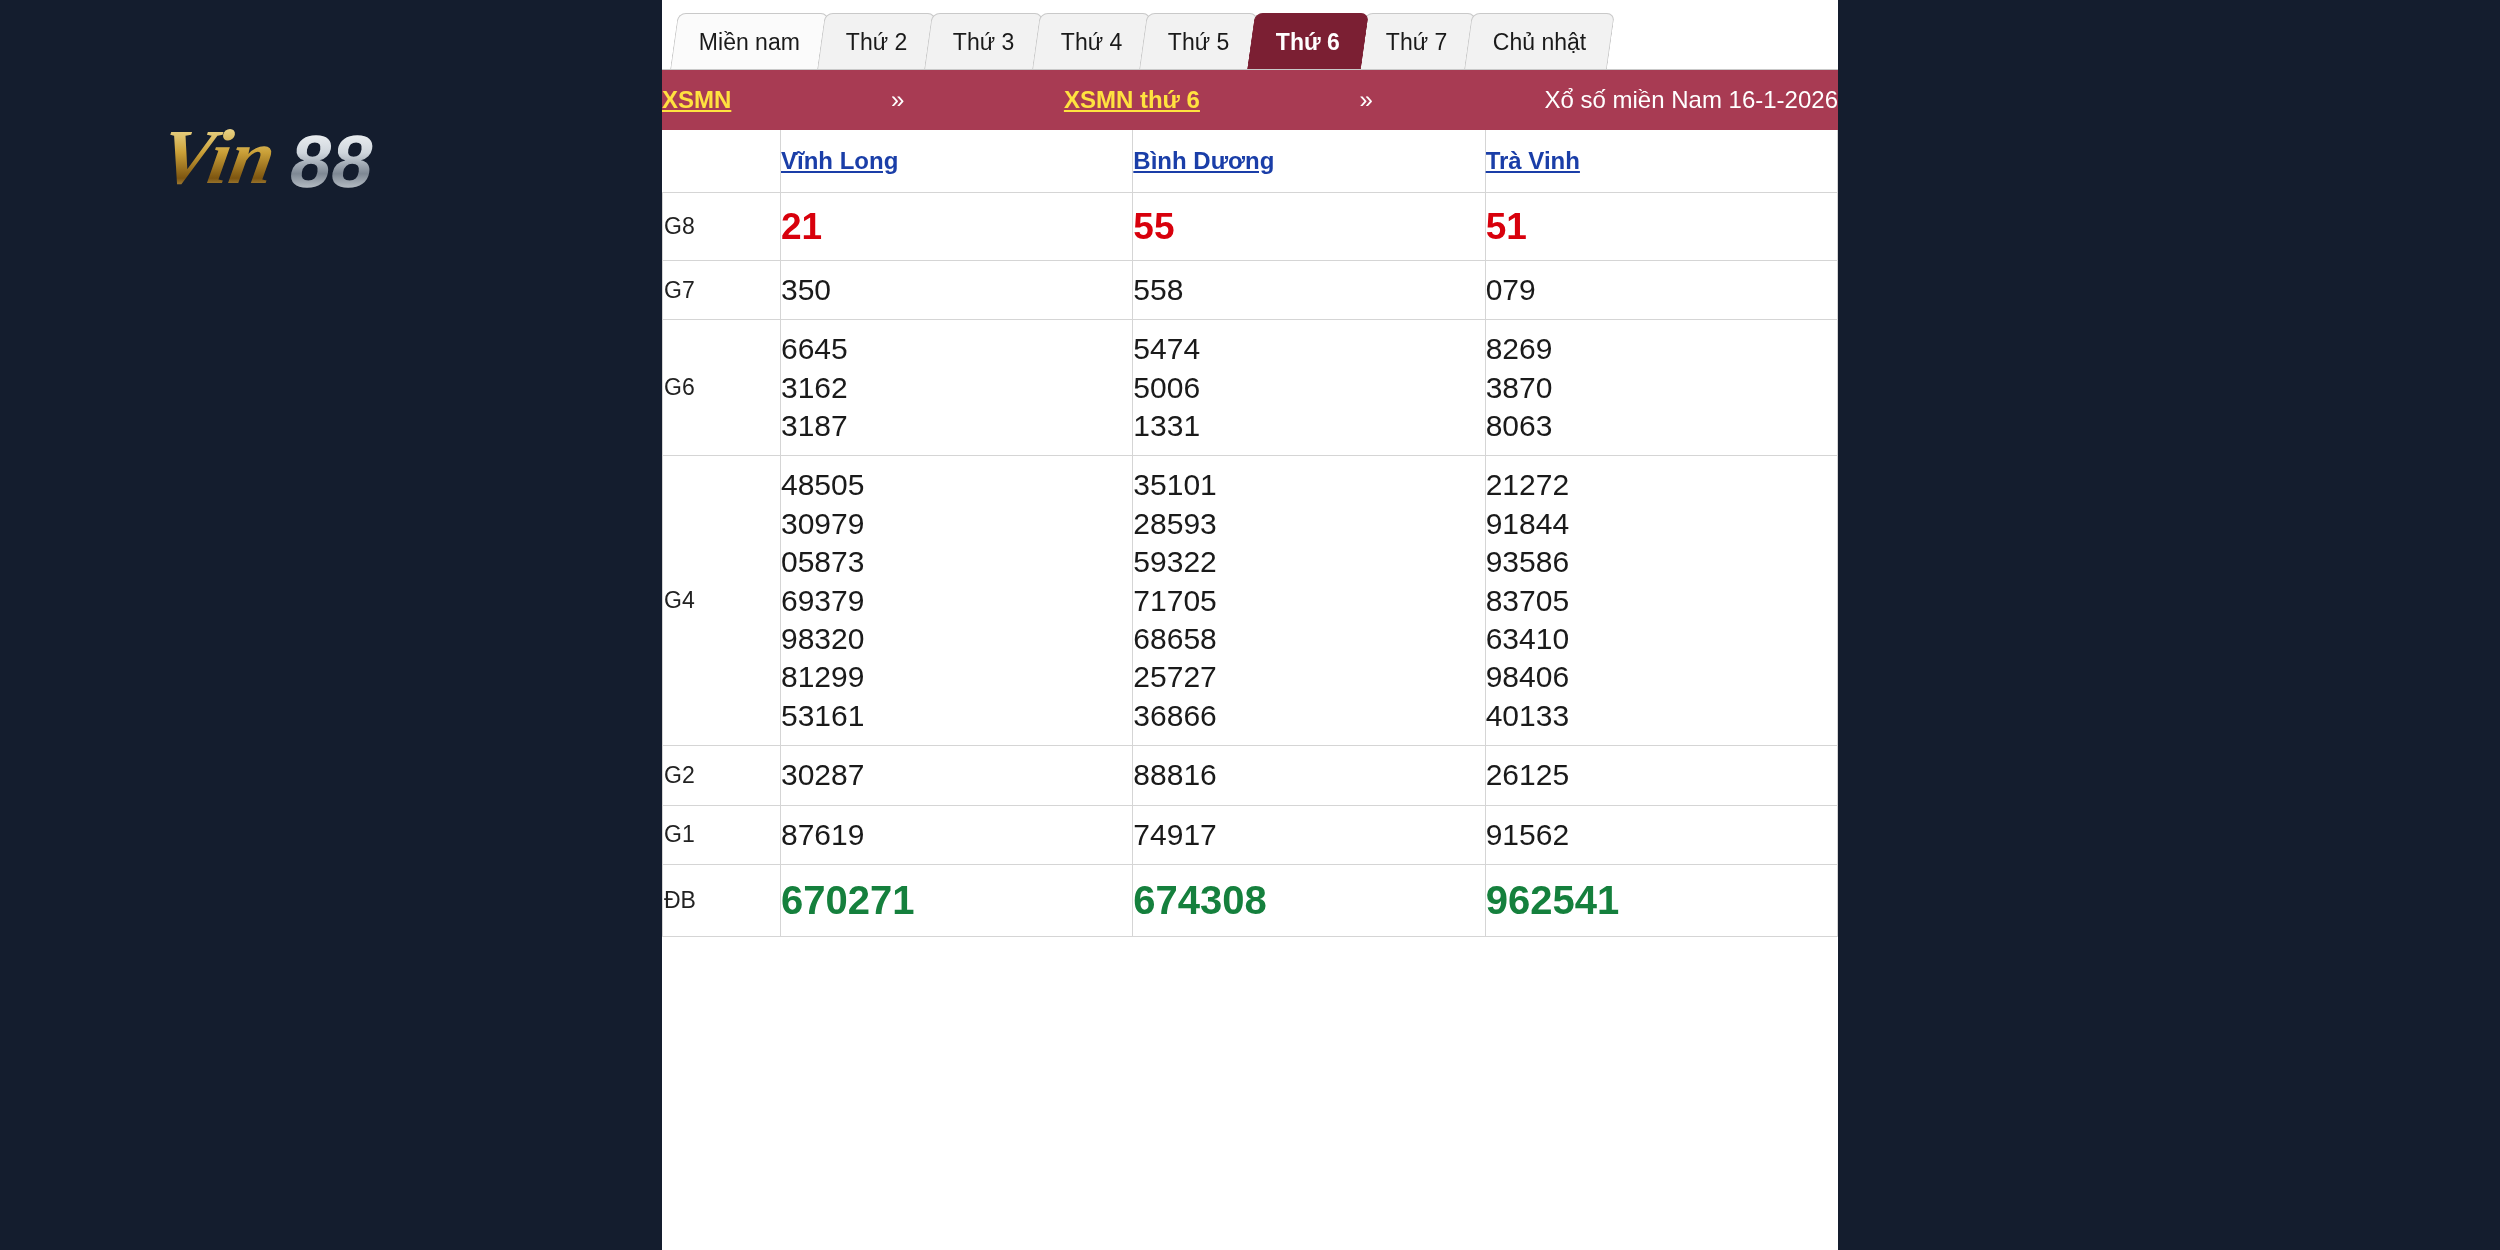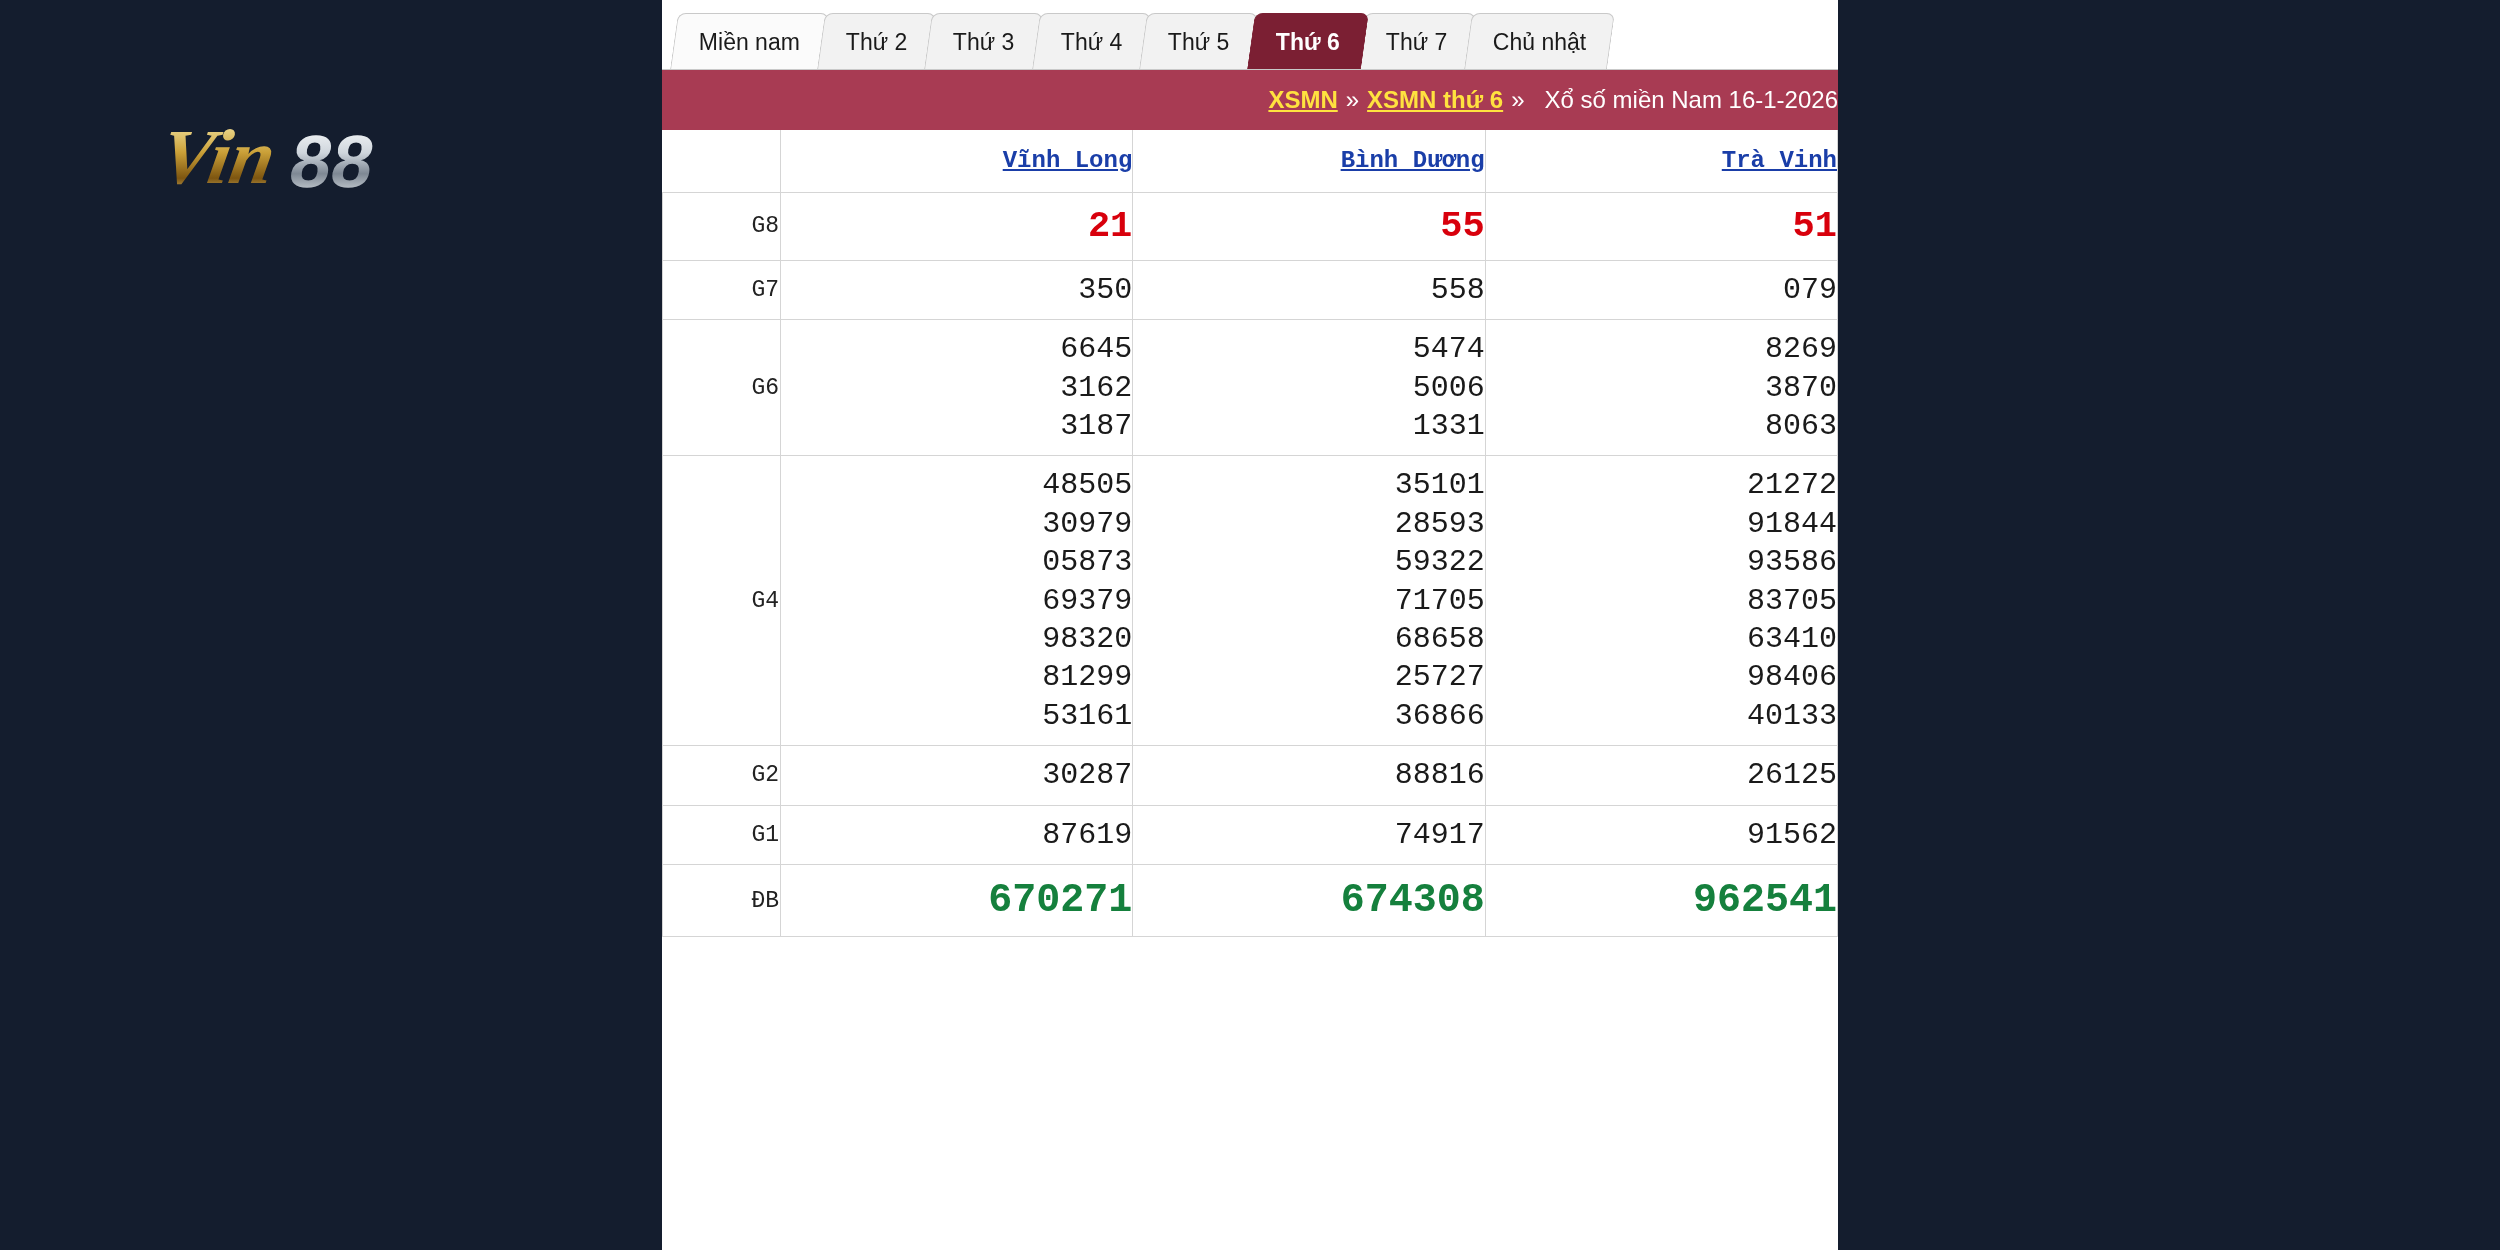--- a/index.html
+++ b/index.html
@@ -81,44 +81,43 @@
   .tab.first {
     background: #fbfbfb;
   }
 
   
   .crumb-bar {
     height: 60px;
     background: #a83b53;
     display: flex;
     align-items: center;
-    justify-content: flex-end;
+    justify-content: space-between;
     color: #ffffff;
     font-size: 24px;
   }
   .crumb-bar a {
     color: #ffe23f;
     text-decoration: underline;
     font-weight: bold;
     cursor: pointer;
   }
   .crumb-sep { margin: 0 8px; }
   .crumb-tail { margin-left: 12px; }
 
   
   table.results {
     width: 100%;
     border-collapse: collapse;
     table-layout: fixed;
   }
   table.results th, table.results td {
     border: 1px solid #d5d5d5;
-    text-align: right;
+    text-align: left;
     vertical-align: middle;
-    font-family: Liberation Mono, monospace;
   }
   table.results th.province {
     height: 62px;
     font-size: 24px;
     padding: 4px 0;
     border-top: none;
   }
   table.results th.province a {
     color: #1a3ea8;
     text-decoration: underline;

